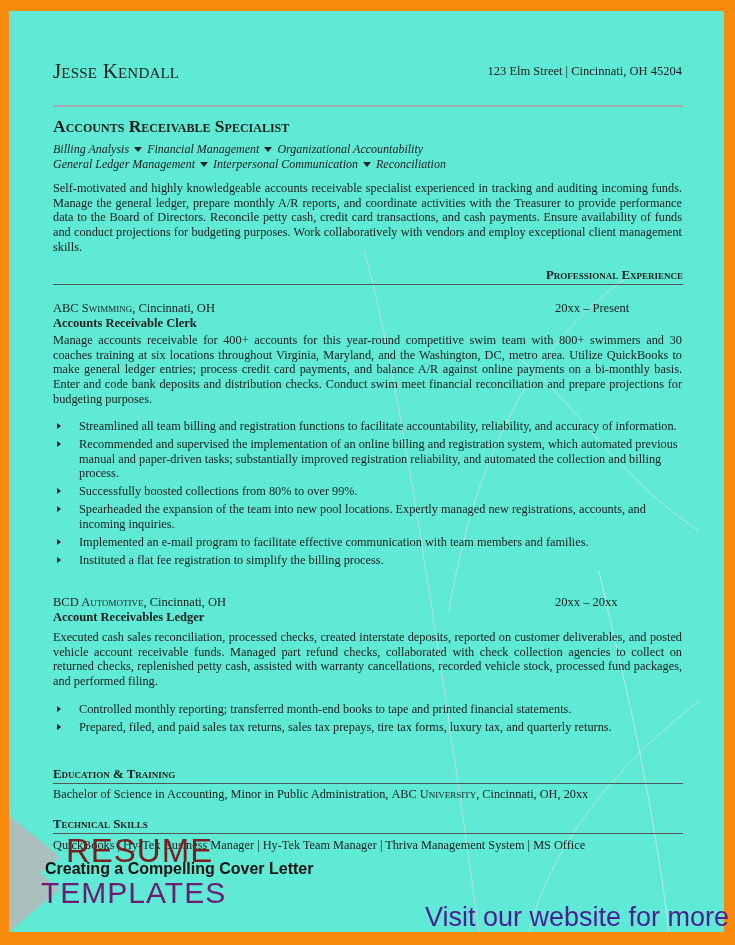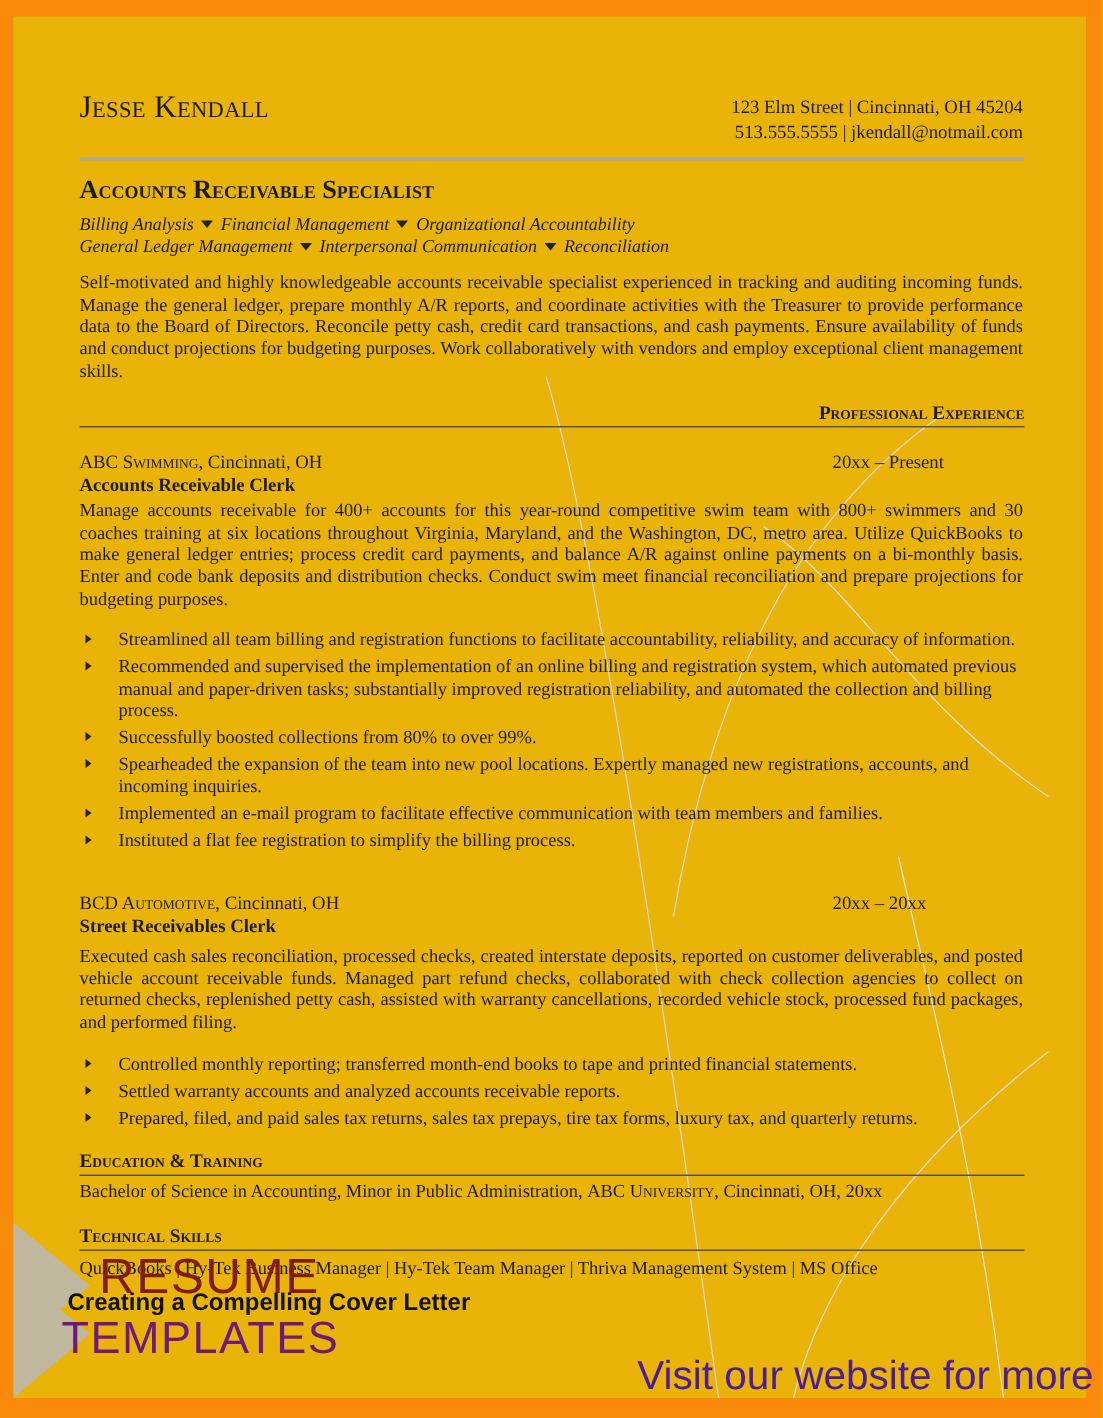--- a/index.html
+++ b/index.html
@@ -4,21 +4,21 @@
 <style>
   html, body { margin:0; padding:0; }
   body {
     width:735px; height:945px; position:relative; overflow:hidden;
     background:#f98a0c;
     font-family:"Liberation Serif","DejaVu Serif",serif;
     color:#1c1c1c;
   }
   .card {
     position:absolute; left:9px; top:11px; width:715px; height:921px;
-    background:#eab308;
+    background:#5eead4;
   }
   .deco { position:absolute; left:0; top:0; width:715px; height:921px; pointer-events:none; }
   .abs { position:absolute; white-space:nowrap; }
   .name { left:44px; top:48px; font-size:21px; font-variant:small-caps; letter-spacing:0.2px; }
   .contact { right:42px; text-align:right; font-size:12.5px;margin-left:28px; }
   .contact.l1 { top:53px; }
   .contact.l2 { top:70px; }
   .hrule { position:absolute; height:2px; background:#a8a8a8; }
   .title { left:44px; top:105px; font-size:17.5px; font-weight:bold; font-variant:small-caps; }
   .skills { left:44px; font-size:12px; font-style:italic; }
@@ -49,21 +49,20 @@
   <svg class="deco" viewBox="0 0 715 921">
     <path d="M355 240 C 380 320, 420 560, 470 921" stroke="#d8d8d8" stroke-width="0.8" fill="none"></path>
     <path d="M620 265 C 540 320, 470 420, 440 600" stroke="#dadada" stroke-width="0.8" fill="none"></path>
     <path d="M500 340 C 560 380, 600 460, 690 520" stroke="#e0e0e0" stroke-width="0.8" fill="none"></path>
     <path d="M690 690 C 600 760, 540 840, 520 921" stroke="#dcdcdc" stroke-width="0.8" fill="none"></path>
     <path d="M590 560 C 610 650, 640 760, 660 921" stroke="#e2e2e2" stroke-width="0.8" fill="none"></path>
   </svg>
 
   <div class="abs name">Jesse Kendall</div>
   <div class="abs contact l1">123 Elm Street  |  Cincinnati, OH 45204</div>
-  <div class="abs contact l2">513.555.5555  |  jkendall@notmail.com</div>
   <div class="hrule" style="left:44px; top:94px; width:630px;"></div>
 
   <div class="abs title">Accounts Receivable Specialist</div>
   <div class="abs skills l2">
     <span>General Ledger Management</span><span class="caret"></span><span>Interpersonal Communication</span><span class="caret"></span><span>Reconciliation</span>
   </div>
   <div class="abs skills l1">
     <span>Billing Analysis</span><span class="caret"></span><span>Financial Management</span><span class="caret"></span><span>Organizational Accountability</span>
   </div>
 
@@ -79,25 +78,25 @@
     <li><span class="tri"></span><span>Streamlined all team billing and registration functions to facilitate accountability, reliability, and accuracy of information.</span></li>
     <li><span class="tri"></span><span>Recommended and supervised the implementation of an online billing and registration system, which automated previous manual and paper-driven tasks; substantially improved registration reliability, and automated the collection and billing process.</span></li>
     <li><span class="tri"></span><span>Successfully boosted collections from 80% to over 99%.</span></li>
     <li><span class="tri"></span><span>Spearheaded the expansion of the team into new pool locations. Expertly managed new registrations, accounts, and incoming inquiries.</span></li>
     <li><span class="tri"></span><span>Implemented an e-mail program to facilitate effective communication with team members and families.</span></li>
     <li><span class="tri"></span><span>Instituted a flat fee registration to simplify the billing process.</span></li>
   </ul>
 
   <div class="abs company" style="top:584px;"><span class="sc">BCD Automotive</span><span>, Cincinnati, OH</span></div>
   <div class="abs dates" style="top:584px;">20xx – 20xx</div>
-  <div class="abs role" style="top:599px;">Street Receivables Clerk</div>
+  <div class="abs role" style="top:599px;">Account Receivables Ledger</div>
   <div class="para" style="top:619px;">Executed cash sales reconciliation, processed checks, created interstate deposits, reported on customer deliverables, and posted vehicle account receivable funds. Managed part refund checks, collaborated with check collection agencies to collect on returned checks, replenished petty cash, assisted with warranty cancellations, recorded vehicle stock, processed fund packages, and performed filing.</div>
   <ul class="bullets" style="top:691px;">
     <li><span class="tri"></span><span>Controlled monthly reporting; transferred month-end books to tape and printed financial statements.</span></li>
-    <li><span class="tri"></span><span>Settled warranty accounts and analyzed accounts receivable reports.</span></li>
+    <li><span class="tri"></span></li>
     <li><span class="tri"></span><span>Prepared, filed, and paid sales tax returns, sales tax prepays, tire tax forms, luxury tax, and quarterly returns.</span></li>
   </ul>
 
   <div class="section" style="top:756px;">Education &amp; Training</div>
   <div class="abs plain" style="top:776px;"><span>Bachelor of Science in Accounting, Minor in Public Administration, </span><span style="font-variant:small-caps;">ABC University</span><span>, Cincinnati, OH, 20xx</span></div>
 
   <div class="section" style="top:806px;">Technical Skills</div>
   <div class="abs plain" style="top:827px;">QuickBooks  |  Hy-Tek Business Manager  |  Hy-Tek Team Manager  |  Thriva Management System  |  MS Office</div>
 </div>
 

